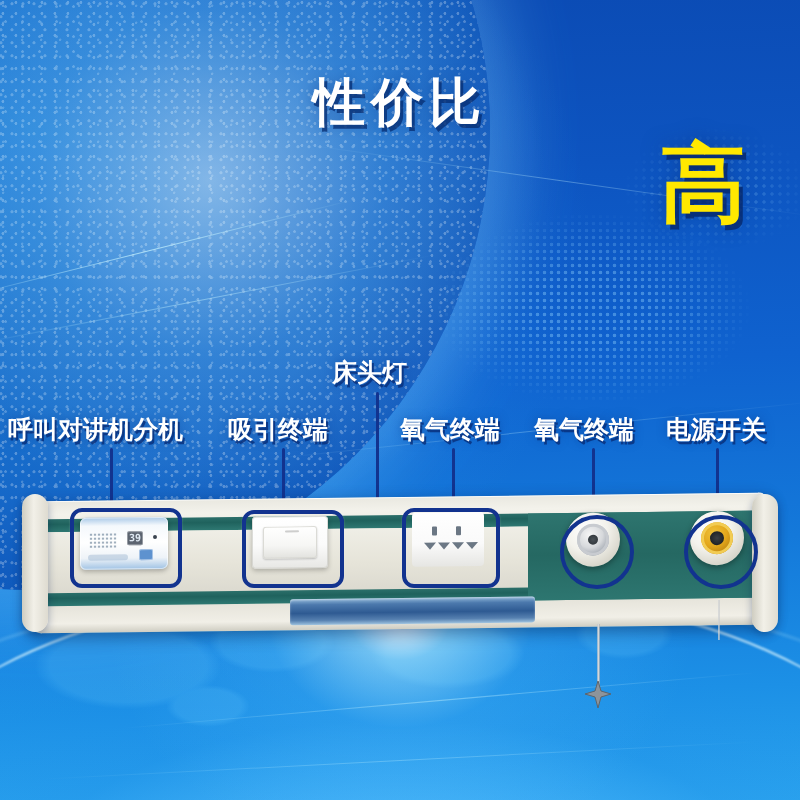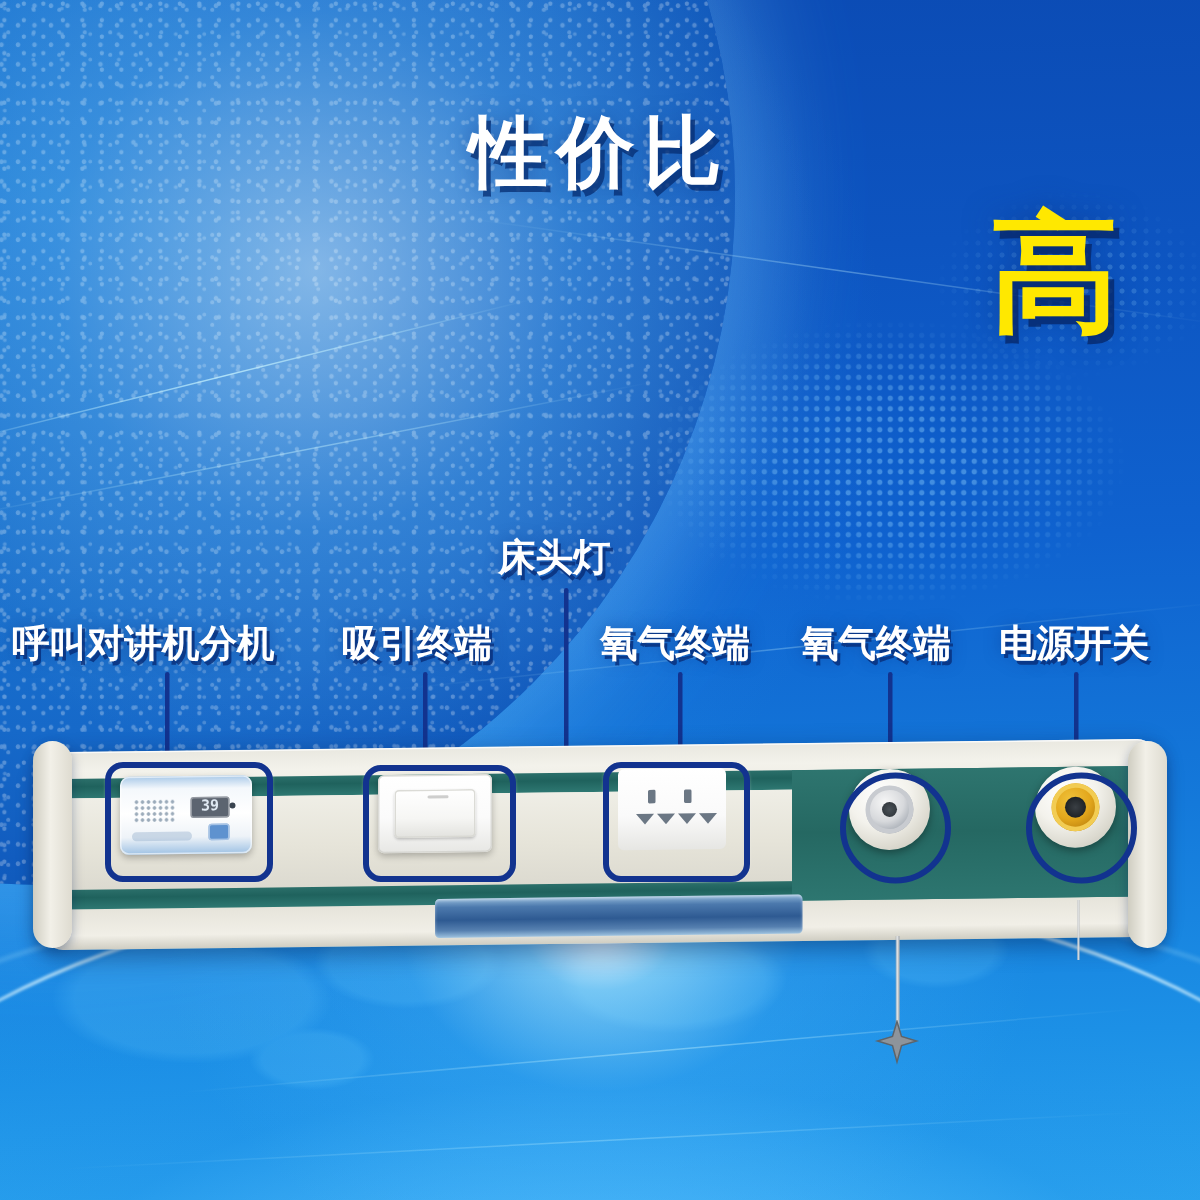--- a/index.html
+++ b/index.html
@@ -153,21 +153,21 @@
     left:52px;top:17px;width:88px;height:52px;border-radius:6px;
     background:linear-gradient(180deg,#a9c9e8 0%,#f4f8fc 16%,#ffffff 48%,#eef3f8 78%,#9fc2e4 100%);
     box-shadow:0 2px 5px rgba(0,0,0,.28),inset 0 0 0 1px rgba(255,255,255,.6);
   }
   #icSpeaker{
     position:absolute;left:9px;top:15px;width:28px;height:16px;opacity:.55;
     background-image:radial-gradient(circle,#4b6782 0 .9px,rgba(0,0,0,0) 1.4px);
     background-size:4px 4px;
   }
   #icDisplay{
-    position:absolute;left:47px;top:14px;width:26px;height:14px;border-radius:2px;
+    position:absolute;left:47px;top:14px;width:16px;height:14px;border-radius:2px;
     background:#5c6470;color:#dfe8f2;font-size:10px;font-weight:bold;line-height:14px;text-align:center;
     font-family:"DejaVu Sans Mono","Liberation Mono",monospace;
     box-shadow:inset 0 0 0 1px rgba(255,255,255,.35);
   }
   #icLed{position:absolute;left:73px;top:18px;width:4px;height:4px;border-radius:50%;background:#3a4450;}
   #icBtn{position:absolute;left:59px;top:32px;width:14px;height:11px;border-radius:2px;background:#5e92cf;box-shadow:inset 0 0 0 1px rgba(255,255,255,.45);}
   #icBar{position:absolute;left:8px;top:37px;width:40px;height:6px;border-radius:3px;background:rgba(130,160,195,.35);}
 
   #lightswitch{
     left:224px;top:18px;width:76px;height:52px;border-radius:4px;

